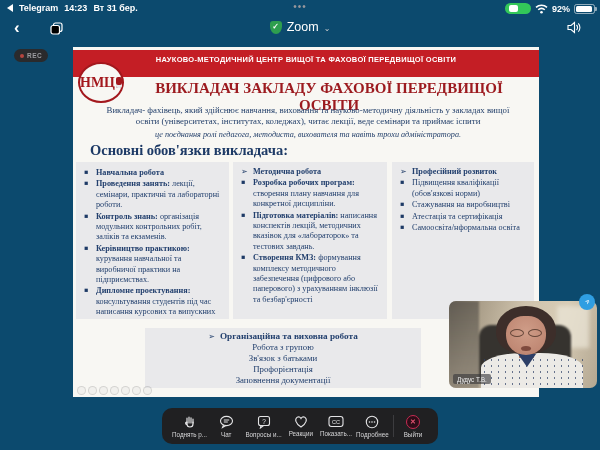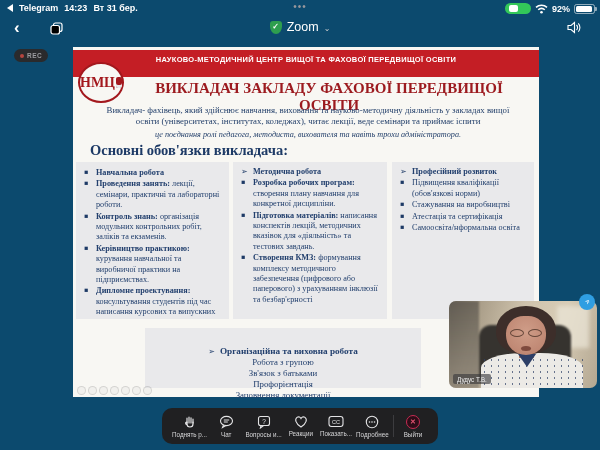--- a/index.html
+++ b/index.html
@@ -62,21 +62,21 @@
   .col { position:absolute; top:115px; height:157px; background:#e9e9eb; padding:5px 6px 4px 8px;
          color:#23406e; font-size:8.2px; line-height:10.4px; overflow:hidden; }
   .col1 { left:3px;   width:153px; }
   .col2 { left:160px; width:154px; }
   .col3 { left:319px; width:142px; }
   .item { padding-left:12px; }
   .item .blt { display:inline-block; width:12px; margin-left:-12px; color:#1d3a66;
                font-family:"DejaVu Sans",sans-serif; font-size:6.5px; vertical-align:1px; }
   .item.hd .blt { font-size:8px; vertical-align:0; }
   .bottom-box { position:absolute; left:72px; top:281px; width:276px; height:60px; background:#e9e9eb;
-                color:#23406e; font-size:8.8px; line-height:11px; text-align:center; padding-top:18px; }
+                color:#23406e; font-size:8.8px; line-height:11px; text-align:center; padding-top:3px; }
   .bottom-box .bb-title { font-weight:bold; font-size:9.2px; }
   .bottom-box .bb-title .blt { font-family:"DejaVu Sans",sans-serif; font-size:8px; margin-right:5px; }
   .slide-nav { position:absolute; left:4px; bottom:2px; display:flex; gap:2px; opacity:.55; }
   .slide-nav .c { width:9px; height:9px; border-radius:50%; border:1px solid rgba(120,120,120,.45);
                   background:rgba(200,200,200,.25); }
   
   .webcam { position:absolute; left:449px; top:301px; width:148px; height:87px; border-radius:7px;
             overflow:hidden; background:linear-gradient(105deg,#6e675c 0%,#a99d88 18%,#cfc3ad 45%,#d8ccb6 70%,#b3a791 100%); }
   .wc-window { position:absolute; right:8px; top:5px; width:32px; height:42px;
                background:rgba(233,228,213,.75); filter:blur(2px); }
@@ -187,21 +187,21 @@
       <div class="item"><span class="blt">▪</span><b>Навчальна робота</b><span></span></div>
       <div class="item"><span class="blt">▪</span><b>Проведення занять:</b><span> лекції, семінари, практичні та лабораторні роботи.</span></div>
       <div class="item"><span class="blt">▪</span><b>Контроль знань:</b><span> організація модульних контрольних робіт, заліків та екзаменів.</span></div>
       <div class="item"><span class="blt">▪</span><b>Керівництво практикою:</b><span> курування навчальної та виробничої практики на підприємствах.</span></div>
       <div class="item"><span class="blt">▪</span><b>Дипломне проектування:</b><span> консультування студентів під час написання курсових та випускних робіт.</span></div>
     </div>
 
     <div class="col col2">
       <div class="item hd"><span class="blt">➢</span><b>Методична робота</b><span></span></div>
       <div class="item"><span class="blt">▪</span><b>Розробка робочих програм:</b><span> створення плану навчання для конкретної дисципліни.</span></div>
-      <div class="item"><span class="blt">▪</span><b>Підготовка матеріалів:</b><span> написання конспектів лекцій, методичних вказівок для «діяльність» та тестових завдань.</span></div>
+      <div class="item"><span class="blt">▪</span><b>Підготовка матеріалів:</b><span> написання конспектів лекцій, методичних вказівок для «лабораторок» та тестових завдань.</span></div>
       <div class="item"><span class="blt">▪</span><b>Створення КМЗ:</b><span> формування комплексу методичного забезпечення (цифрового або паперового) з урахуванням інклюзії та безбар'єрності</span></div>
     </div>
 
     <div class="col col3">
       <div class="item hd"><span class="blt">➢</span><b>Професійний розвиток</b><span></span></div>
       <div class="item"><span class="blt">▪</span><b></b><span>Підвищення кваліфікації (обов'язкові норми)</span></div>
       <div class="item"><span class="blt">▪</span><b></b><span>Стажування на виробництві</span></div>
       <div class="item"><span class="blt">▪</span><b></b><span>Атестація та сертифікація</span></div>
       <div class="item"><span class="blt">▪</span><b></b><span>Самоосвіта/нформальна освіта</span></div>
     </div>

